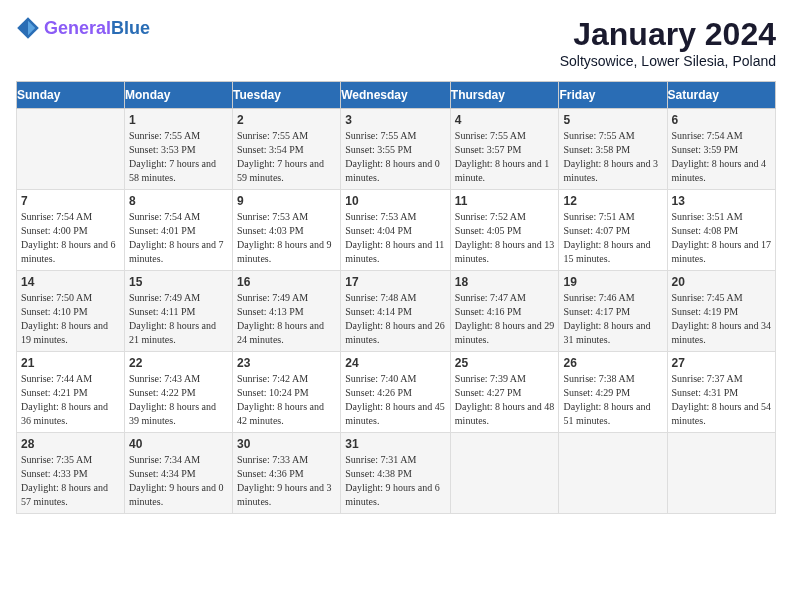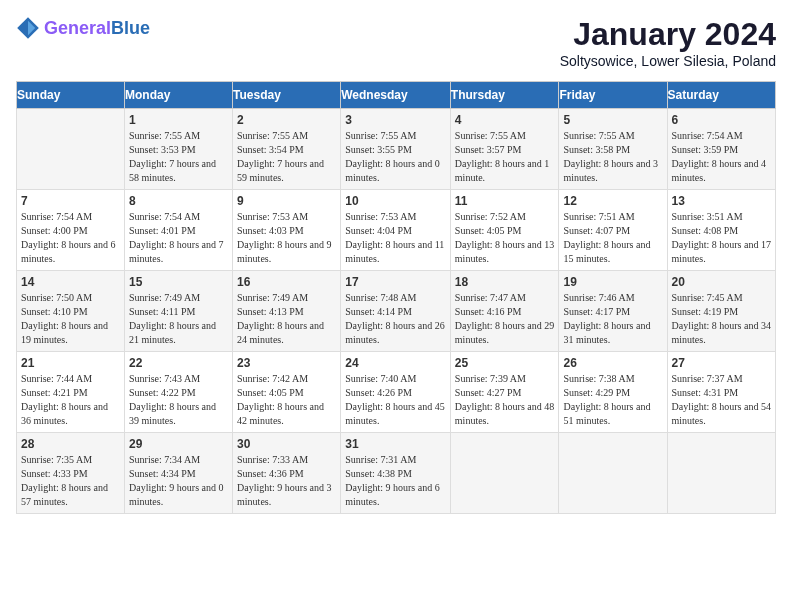--- a/index.html
+++ b/index.html
@@ -278,21 +278,21 @@
         <td>
           <span class="day-number">22</span>
           <div class="day-info">Sunrise: 7:43 AM
 Sunset: 4:22 PM
 Daylight: 8 hours
 and 39 minutes.</div>
         </td>
         <td>
           <span class="day-number">23</span>
           <div class="day-info">Sunrise: 7:42 AM
-Sunset: 4:05 PM
+Sunset: 10:24 PM
 Daylight: 8 hours
 and 42 minutes.</div>
         </td>
         <td>
           <span class="day-number">24</span>
           <div class="day-info">Sunrise: 7:40 AM
 Sunset: 4:26 PM
 Daylight: 8 hours
 and 45 minutes.</div>
         </td>
@@ -320,21 +320,21 @@
       </tr>
       <tr>
         <td>
           <span class="day-number">28</span>
           <div class="day-info">Sunrise: 7:35 AM
 Sunset: 4:33 PM
 Daylight: 8 hours
 and 57 minutes.</div>
         </td>
         <td>
-          <span class="day-number">29</span>
+          <span class="day-number">40</span>
           <div class="day-info">Sunrise: 7:34 AM
 Sunset: 4:34 PM
 Daylight: 9 hours
 and 0 minutes.</div>
         </td>
         <td>
           <span class="day-number">30</span>
           <div class="day-info">Sunrise: 7:33 AM
 Sunset: 4:36 PM
 Daylight: 9 hours

